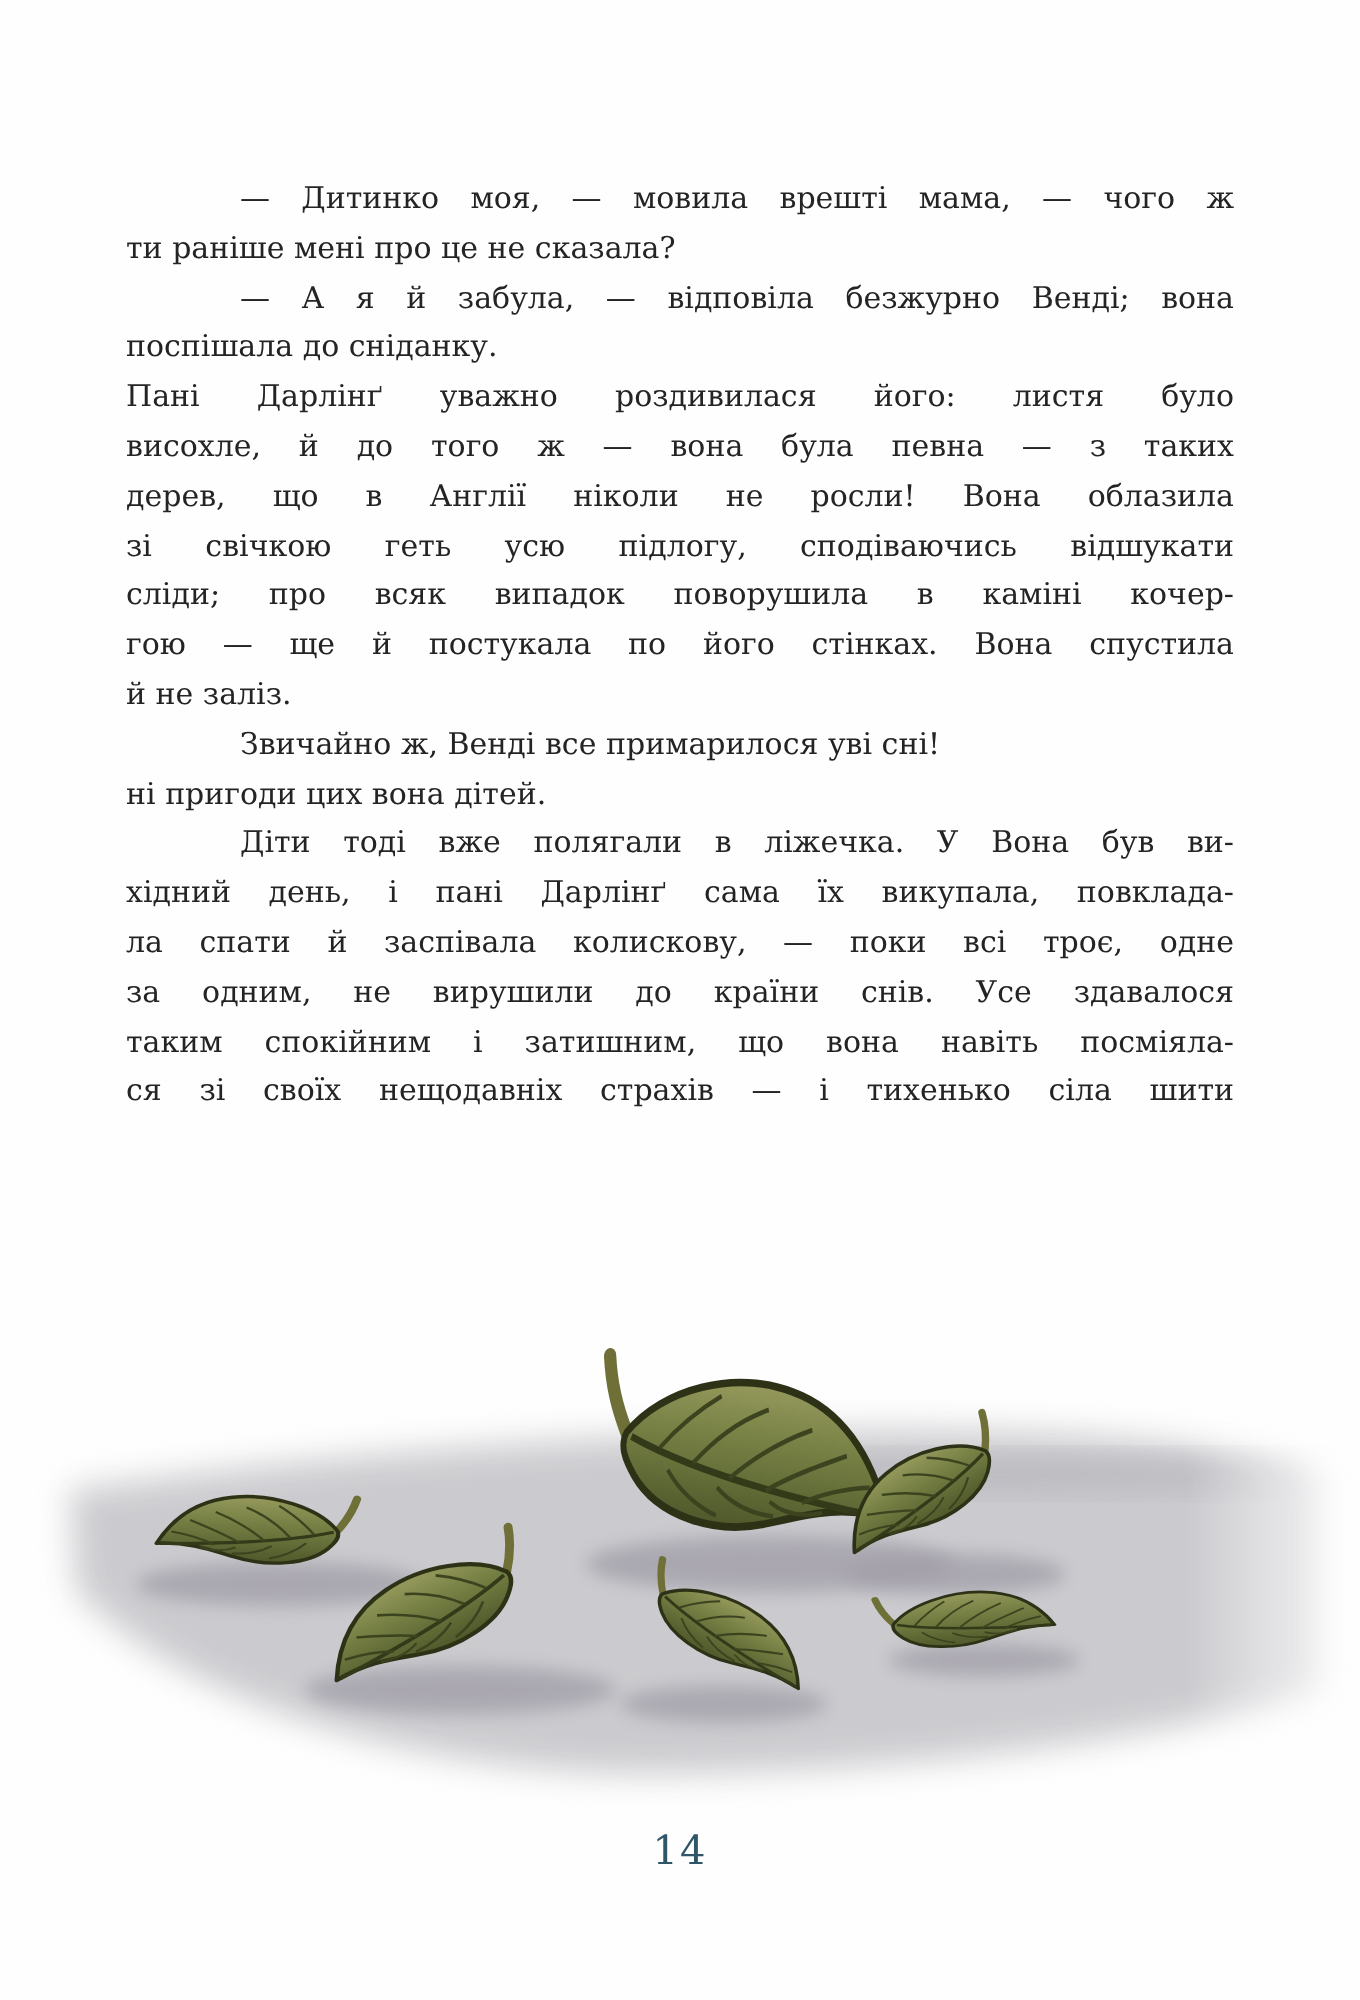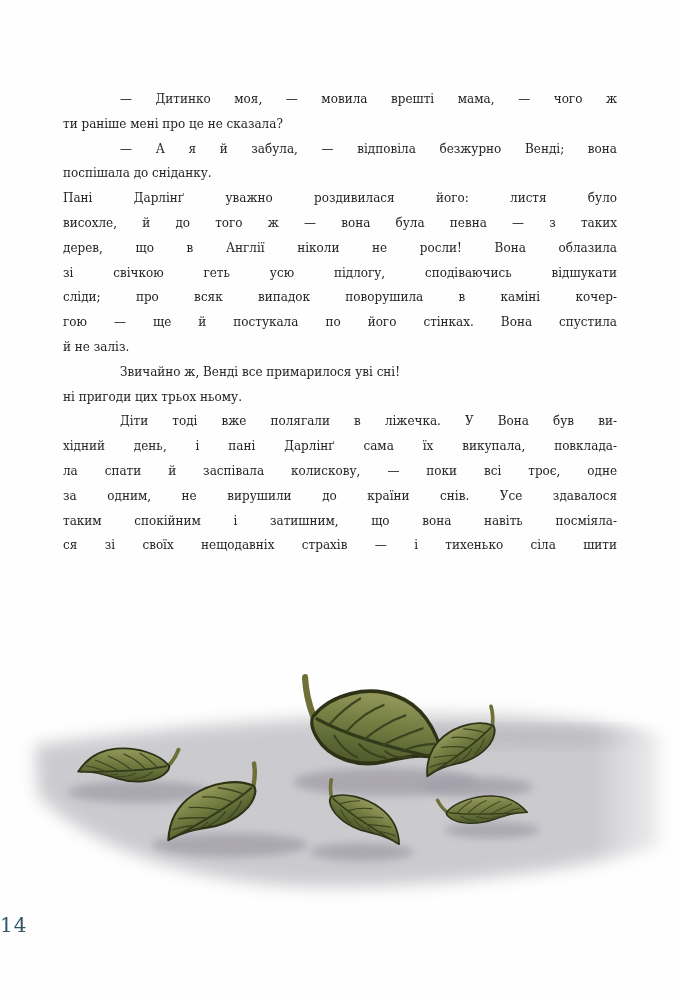--- a/index.html
+++ b/index.html
@@ -9,36 +9,36 @@
   }
   html,body{margin:0;padding:0;}
   body{
     width:680px;height:1000px;position:relative;overflow:hidden;
     background:var(--bg-color);
     font-family:"DejaVu Serif","Liberation Serif",serif;
   }
   .text-block{
     position:absolute;left:63px;top:87px;width:554px;
     color:var(--text-color);
-    font-size:12px;
+    font-size:15px;
   }
   .tline{
     line-height:24.8px;height:24.8px;
     text-align:justify;text-align-last:justify;
     white-space:normal;overflow:visible;
   }
   .tline.para-first{text-indent:57px;}
   .tline.para-last{text-align-last:left;}
   .illustration{
     position:absolute;left:20px;top:645px;width:650px;height:265px;
     overflow:visible;
   }
   .page-number{
     position:absolute;left:0;right:0;top:913px;
-    text-align:left;
+    text-align:center;
     font-size:20px;color:var(--page-number-color);
     letter-spacing:1px;
   }
 </style>
 </head>
 <body>
 
 <div class="page">
 
   <div class="text-block" id="text-block">
@@ -47,21 +47,21 @@
       <div class="tline para-first">— А я й забула, — відповіла безжурно Венді; вона</div>
       <div class="tline para-last">поспішала до сніданку.</div>
       <div class="tline">Пані Дарлінґ уважно роздивилася його: листя було</div>
       <div class="tline">висохле, й до того ж — вона була певна — з таких</div>
       <div class="tline">дерев, що в Англії ніколи не росли! Вона облазила</div>
       <div class="tline">зі свічкою геть усю підлогу, сподіваючись відшукати</div>
       <div class="tline">сліди; про всяк випадок поворушила в каміні кочер-</div>
       <div class="tline">гою — ще й постукала по його стінках. Вона спустила</div>
       <div class="tline para-last">й не заліз.</div>
       <div class="tline para-first para-last">Звичайно ж, Венді все примарилося уві сні!</div>
-      <div class="tline para-last">ні пригоди цих трьох ньому.</div>
+      <div class="tline para-last">ні пригоди цих вона дітей.</div>
       <div class="tline para-first">Діти тоді вже полягали в ліжечка. У Вона був ви-</div>
       <div class="tline">хідний день, і пані Дарлінґ сама їх викупала, повклада-</div>
       <div class="tline">ла спати й заспівала колискову, — поки всі троє, одне</div>
       <div class="tline">за одним, не вирушили до країни снів. Усе здавалося</div>
       <div class="tline">таким спокійним і затишним, що вона навіть посміяла-</div>
       <div class="tline">ся зі своїх нещодавніх страхів — і тихенько сіла шити</div>
     </div>
 
   <svg class="illustration" viewBox="0 0 650 265" xmlns="http://www.w3.org/2000/svg">
     <defs>

